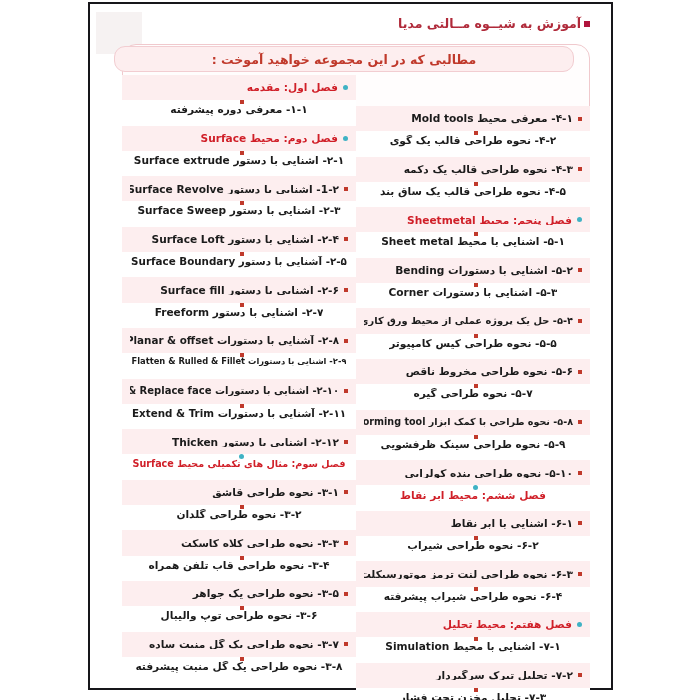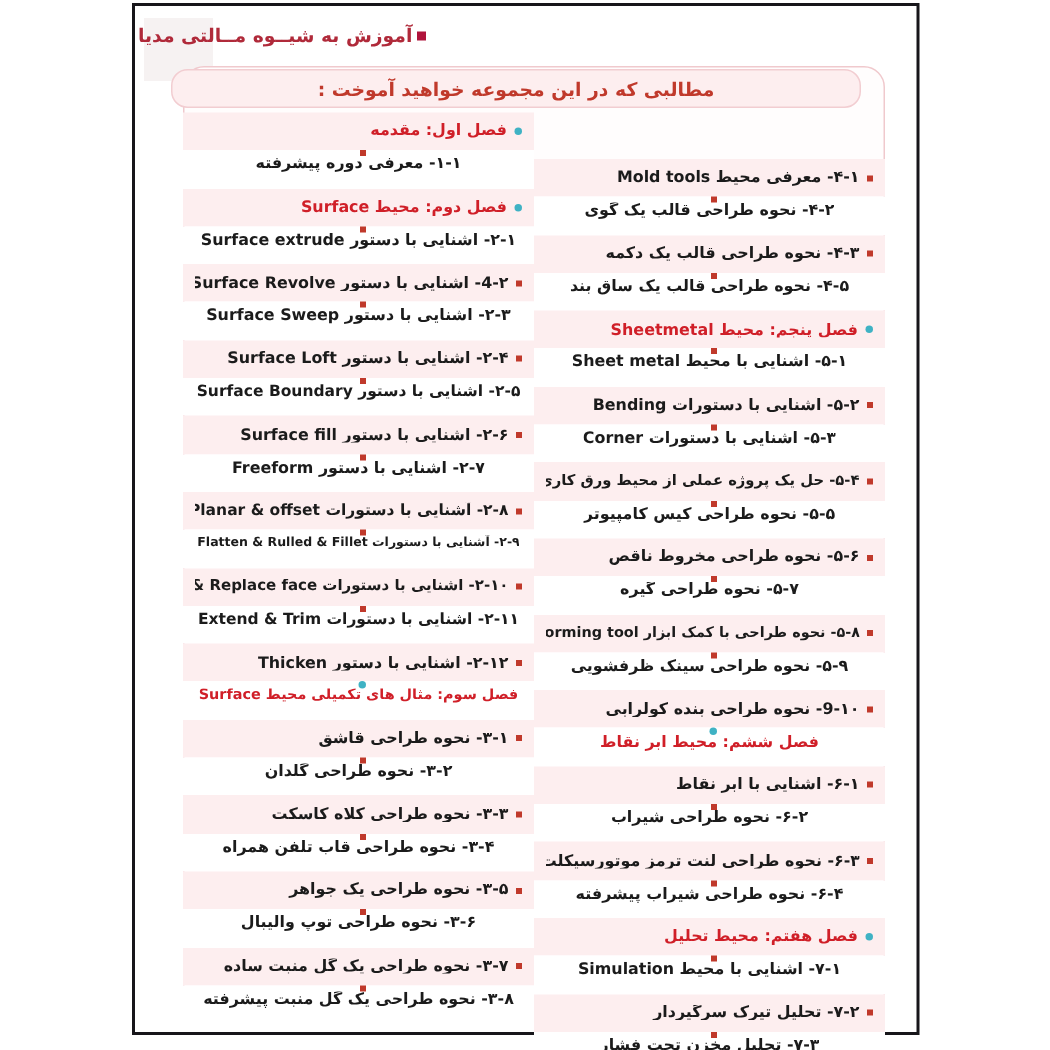--- a/index.html
+++ b/index.html
@@ -14,21 +14,21 @@
   .frame{
     position:absolute;left:88px;top:2px;width:525px;height:688px;
     border:2px solid #17161a;
     background:#ffffff;
     box-sizing:border-box;
   }
 
   
   .brandbar{
     position:absolute;left:92px;top:10px;width:517px;height:26px;
-    display:flex;align-items:center;justify-content:flex-end;
+    display:flex;align-items:center;justify-content:flex-start;
     padding-right:14px;box-sizing:border-box;
   }
   .brand-text{
     font-size:12.5px;font-weight:bold;color:#b02a3a;
     letter-spacing:.2px;white-space:nowrap;
     direction:rtl;
   }
   .brand-square{
     display:inline-block;width:6px;height:6px;background:#b0143c;
     margin-right:5px;margin-left:3px;vertical-align:middle;
@@ -165,21 +165,21 @@
         <div class="row odd">
           <span class="bullet"></span>
           <span class="label" style="font-size: 9.6px;">۵-۸- نحوه طراحی با کمک ابزار Forming tool</span>
         </div>
         <div class="row even">
           <span class="bullet"></span>
           <span class="label">۵-۹- نحوه طراحی سینک ظرفشویی</span>
         </div>
         <div class="row odd">
           <span class="bullet"></span>
-          <span class="label">9-۱۰- نحوه طراحی بنده کولرابی</span>
+          <span class="label">۵-۱۰- نحوه طراحی بنده کولرابی</span>
         </div>
         <div class="row even chapter">
           <span class="bullet chap"></span>
           <span class="label">فصل ششم: محیط ابر نقاط</span>
         </div>
         <div class="row odd">
           <span class="bullet"></span>
           <span class="label">۶-۱- آشنایی با ابر نقاط</span>
         </div>
         <div class="row even">
@@ -223,21 +223,21 @@
         <div class="row odd chapter">
           <span class="bullet chap"></span>
           <span class="label">فصل دوم: محیط Surface</span>
         </div>
         <div class="row even">
           <span class="bullet"></span>
           <span class="label">۲-۱- آشنایی با دستور Surface extrude</span>
         </div>
         <div class="row odd">
           <span class="bullet"></span>
-          <span class="label">4-۲- آشنایی با دستور Surface Revolve</span>
+          <span class="label">1-۲- آشنایی با دستور Surface Revolve</span>
         </div>
         <div class="row even">
           <span class="bullet"></span>
           <span class="label">۲-۳- آشنایی با دستور Surface Sweep</span>
         </div>
         <div class="row odd">
           <span class="bullet"></span>
           <span class="label">۲-۴- آشنایی با دستور Surface Loft</span>
         </div>
         <div class="row even">

